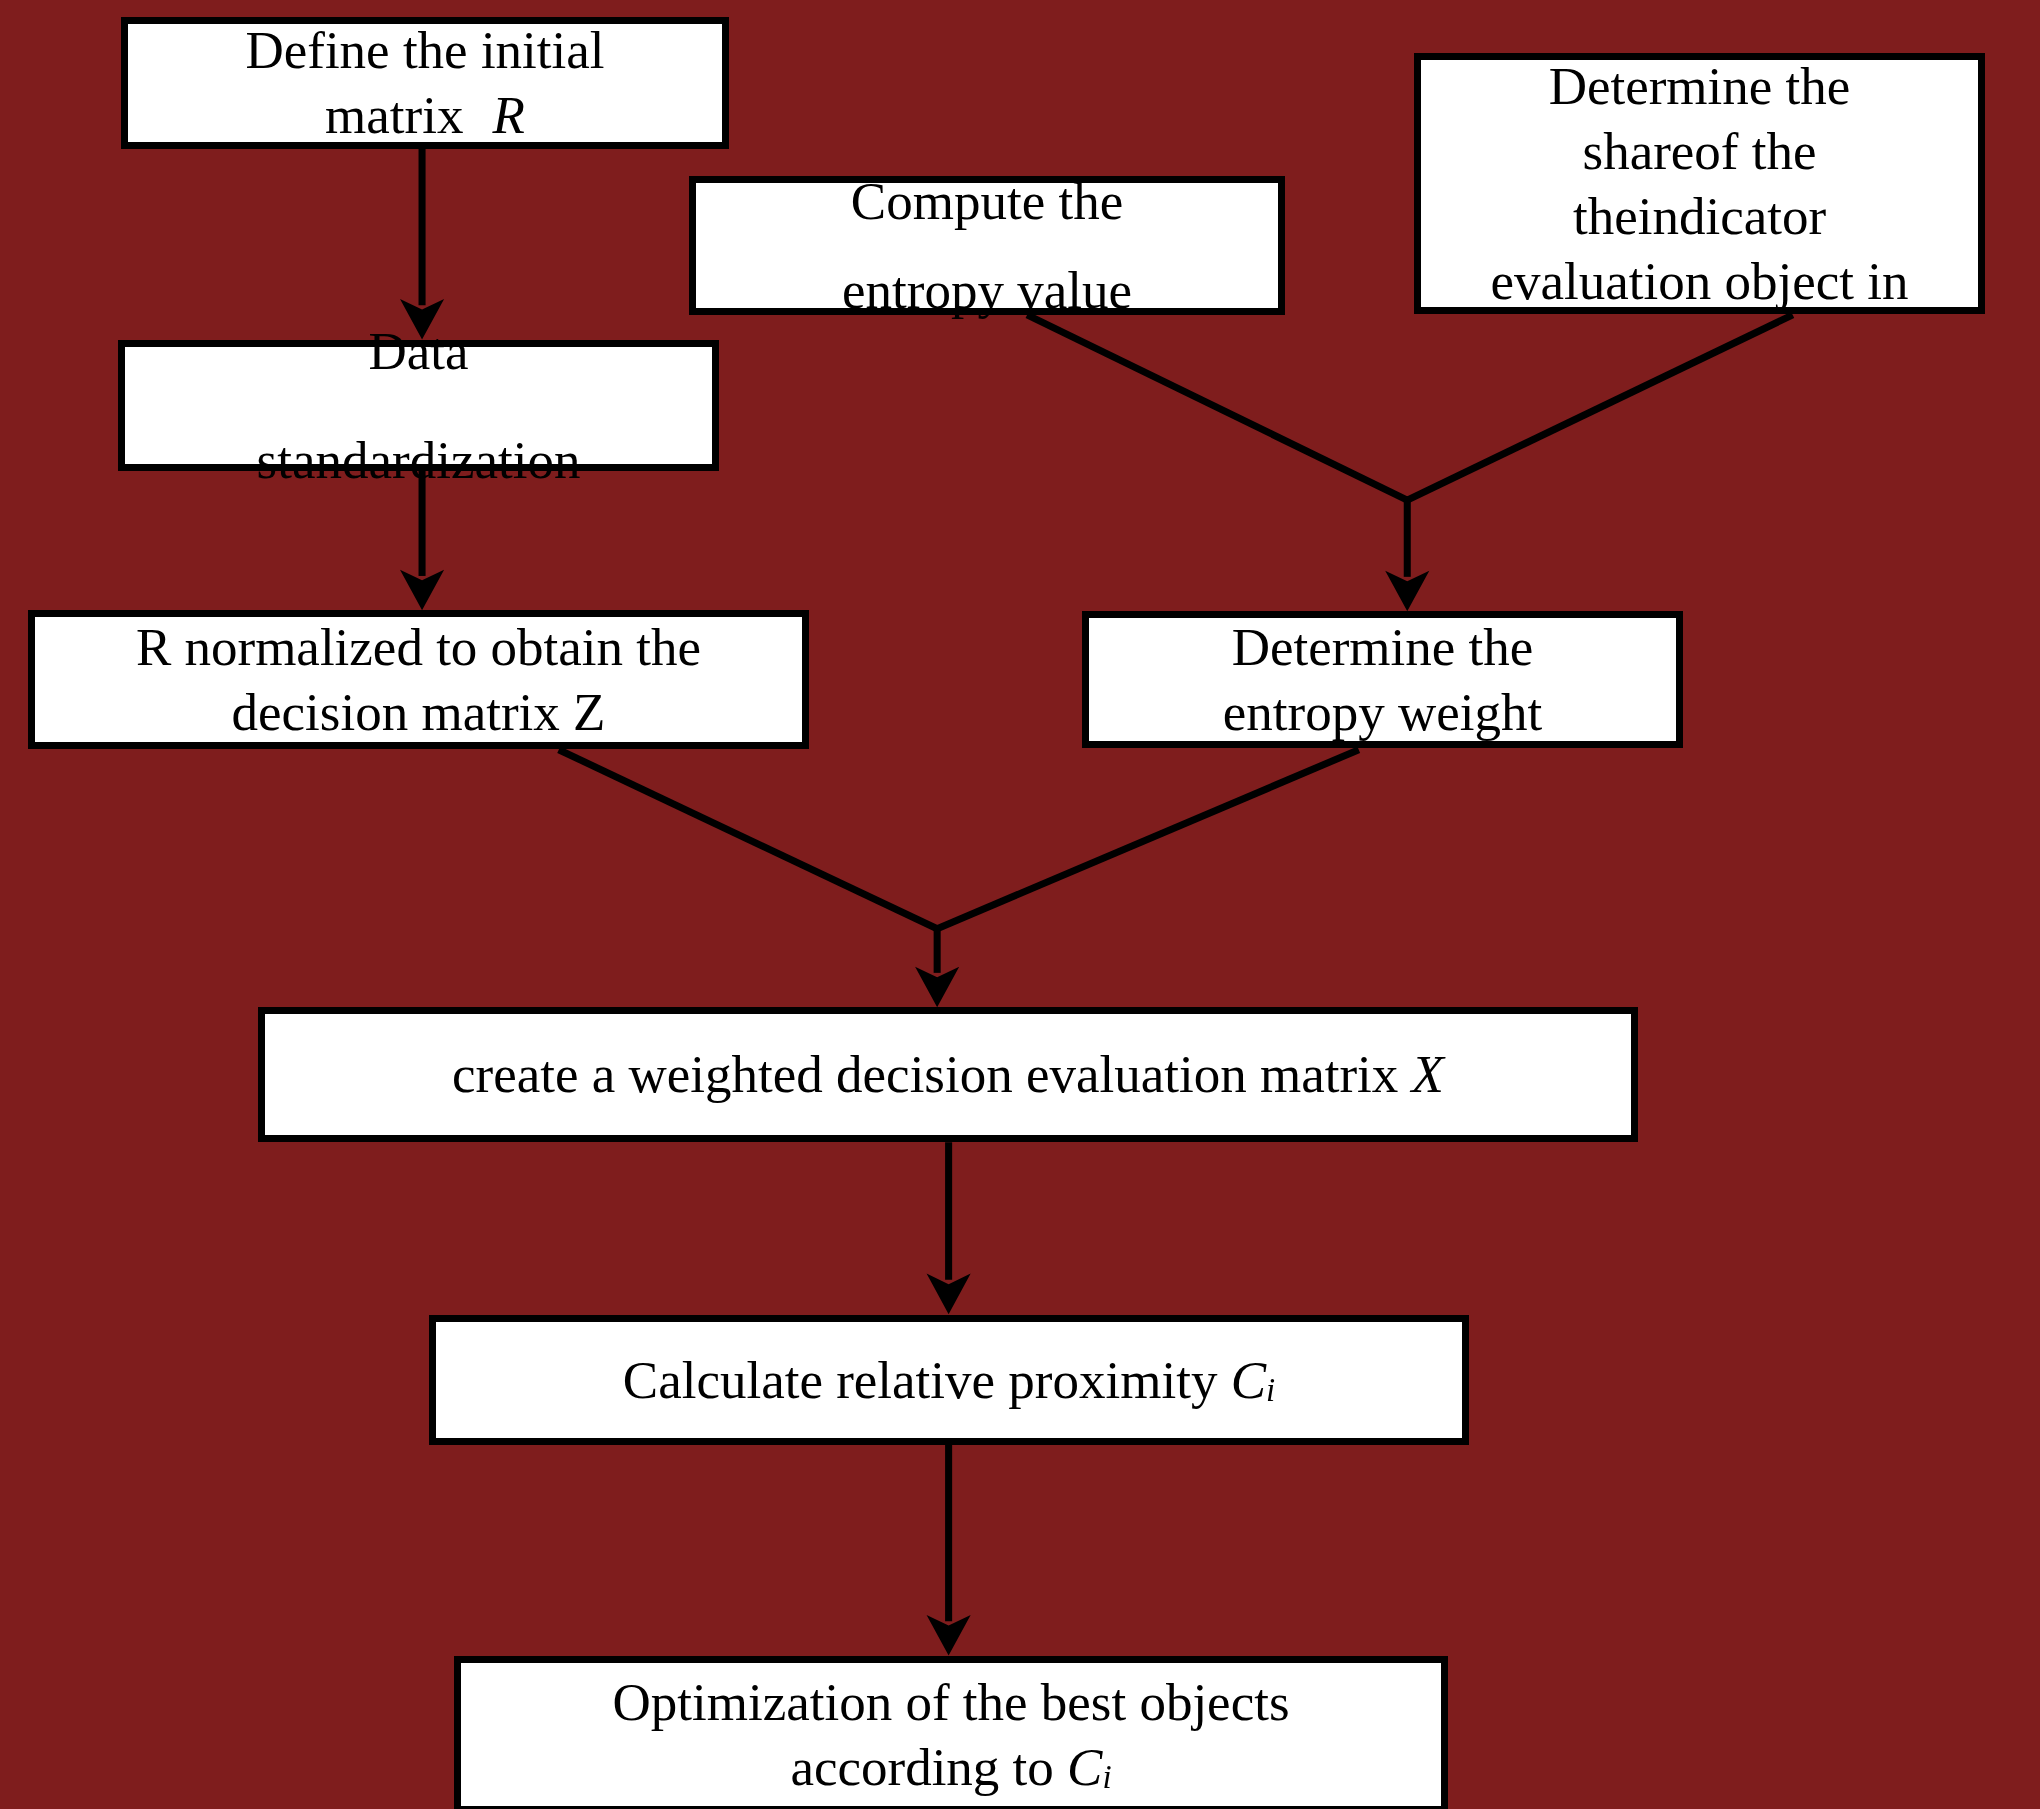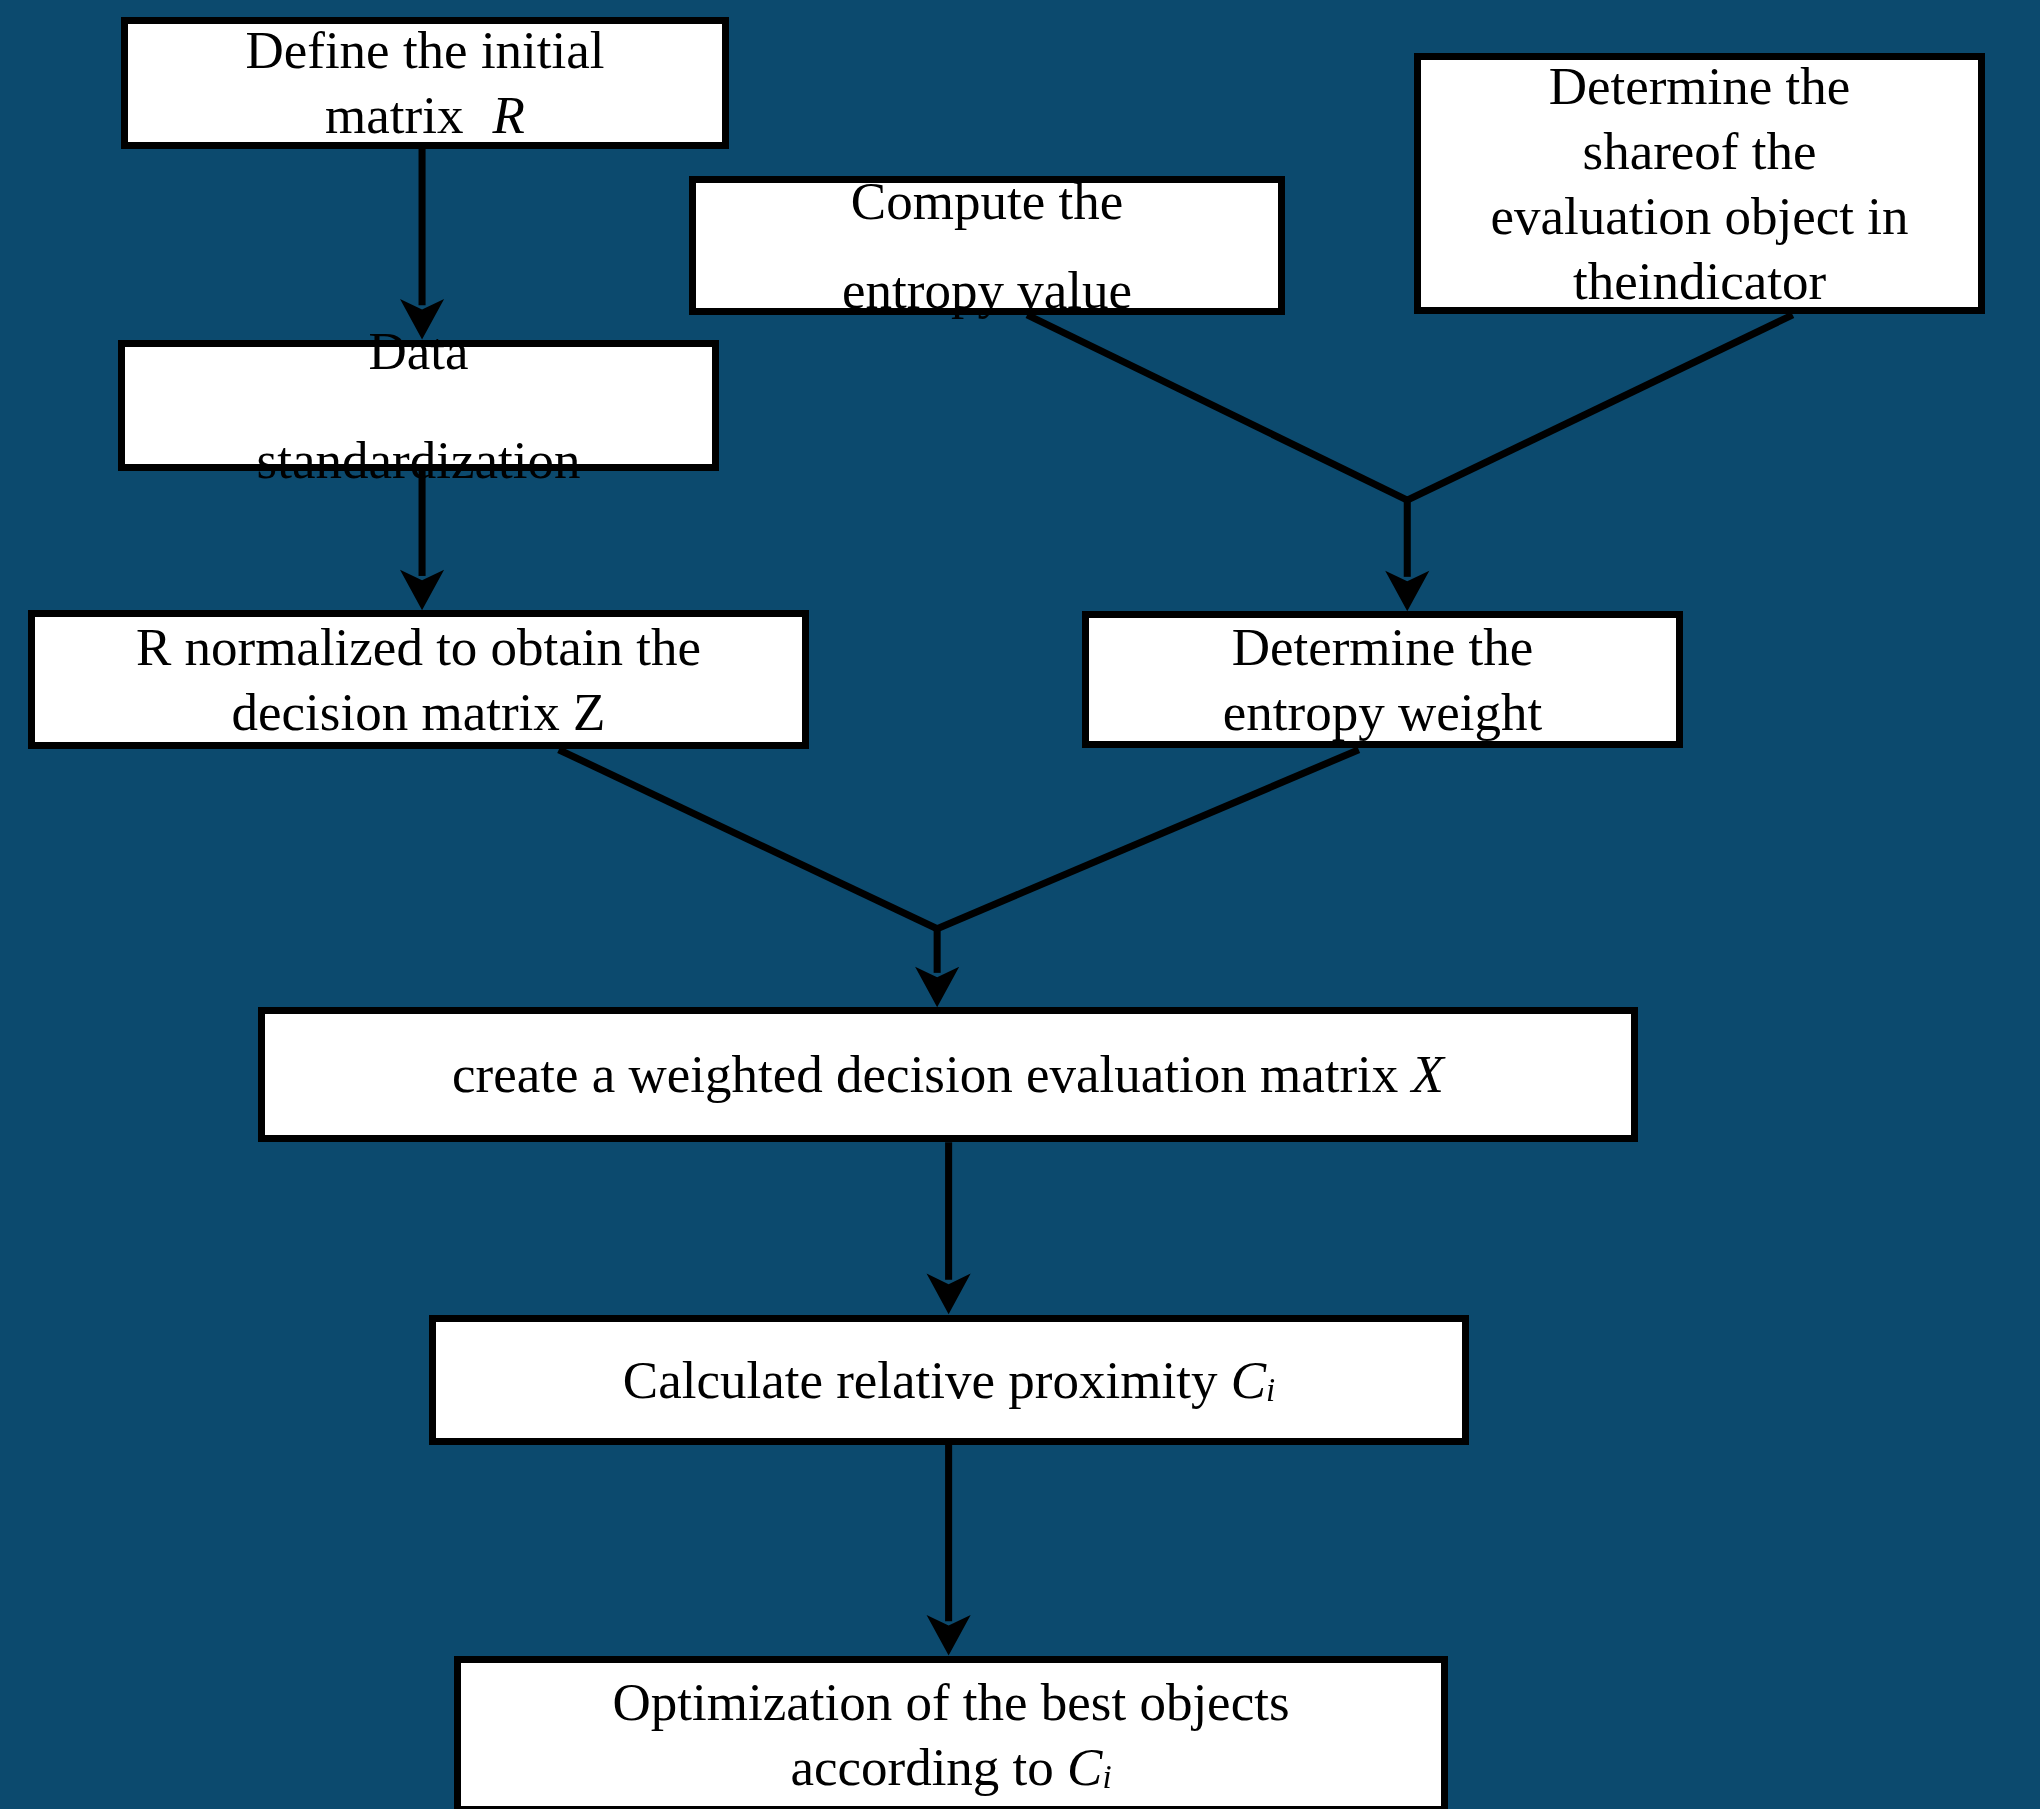--- a/index.html
+++ b/index.html
@@ -1,20 +1,20 @@
 <!DOCTYPE html>
 <html style="font-size:14px"><head>
 <meta charset="utf-8">
 <style>
   html,body{margin:0;padding:0;background:#ffffff;}
   .canvas{
     position:relative;
     width:2041px;
     height:1809px;
-    background:#0c4a6e;
+    background:#7f1d1d;
     font-family:"Liberation Serif", serif;
     color:#000;
   }
   .fbox{
     position:absolute;
     box-sizing:border-box;
     border:7px solid #000;
     background:#fff;
     display:flex;
     flex-direction:column;
@@ -96,22 +96,22 @@
   </div>
 
   <div class="fbox" style="left:689px;top:176px;width:596px;height:139px;gap:24px;">
     <span class="ln">Compute the</span>
     <span class="ln">entropy value</span>
   </div>
 
   <div class="fbox" style="left:1414px;top:53px;width:571px;height:261px;">
     <span class="ln">Determine the</span>
     <span class="ln">shareof the</span>
+    <span class="ln">theindicator</span>
     <span class="ln">evaluation object in</span>
-    <span class="ln">theindicator</span>
   </div>
 
   <div class="fbox" style="left:118px;top:340px;width:601px;height:131px;gap:44px;">
     <span class="ln">Data</span>
     <span class="ln">standardization</span>
   </div>
 
   <div class="fbox" style="left:28px;top:610px;width:781px;height:139px;">
     <span class="ln">R normalized to obtain the</span>
     <span class="ln">decision matrix Z</span>

